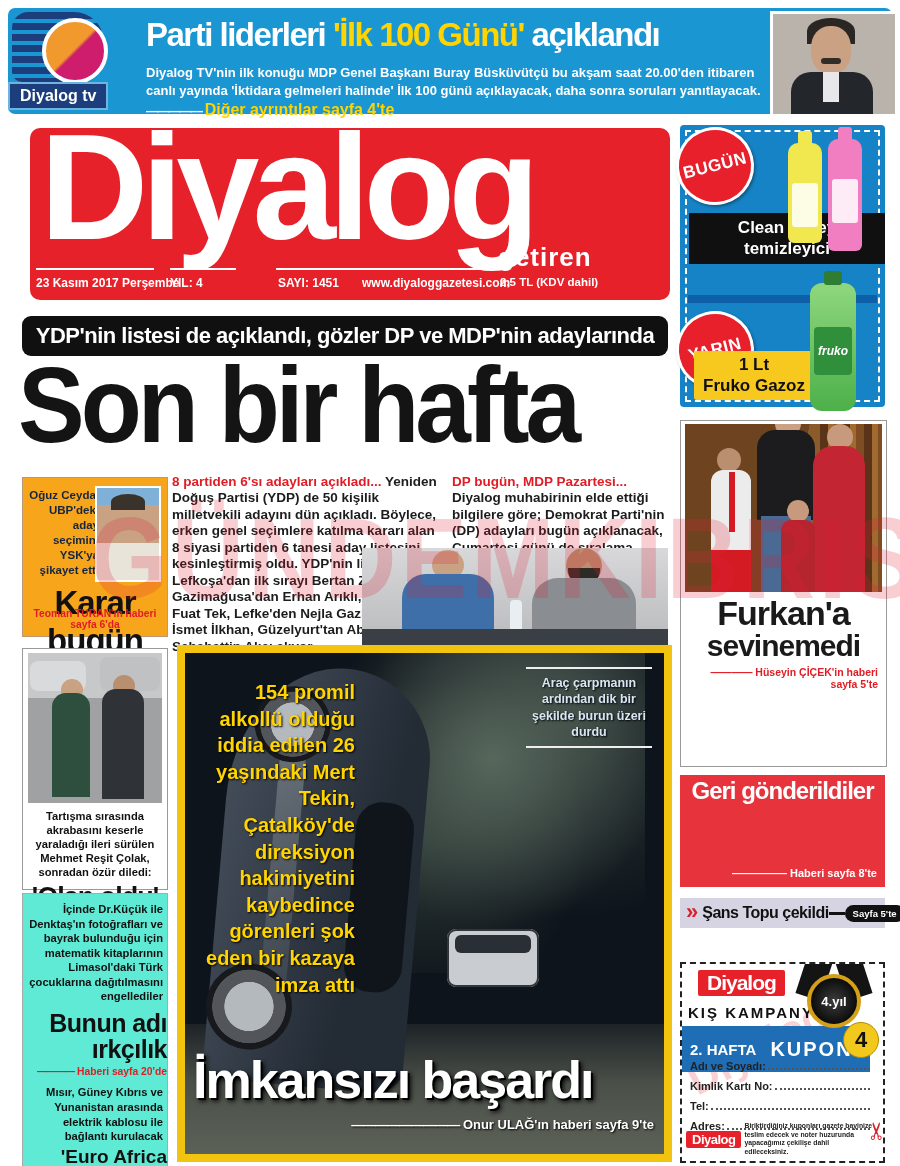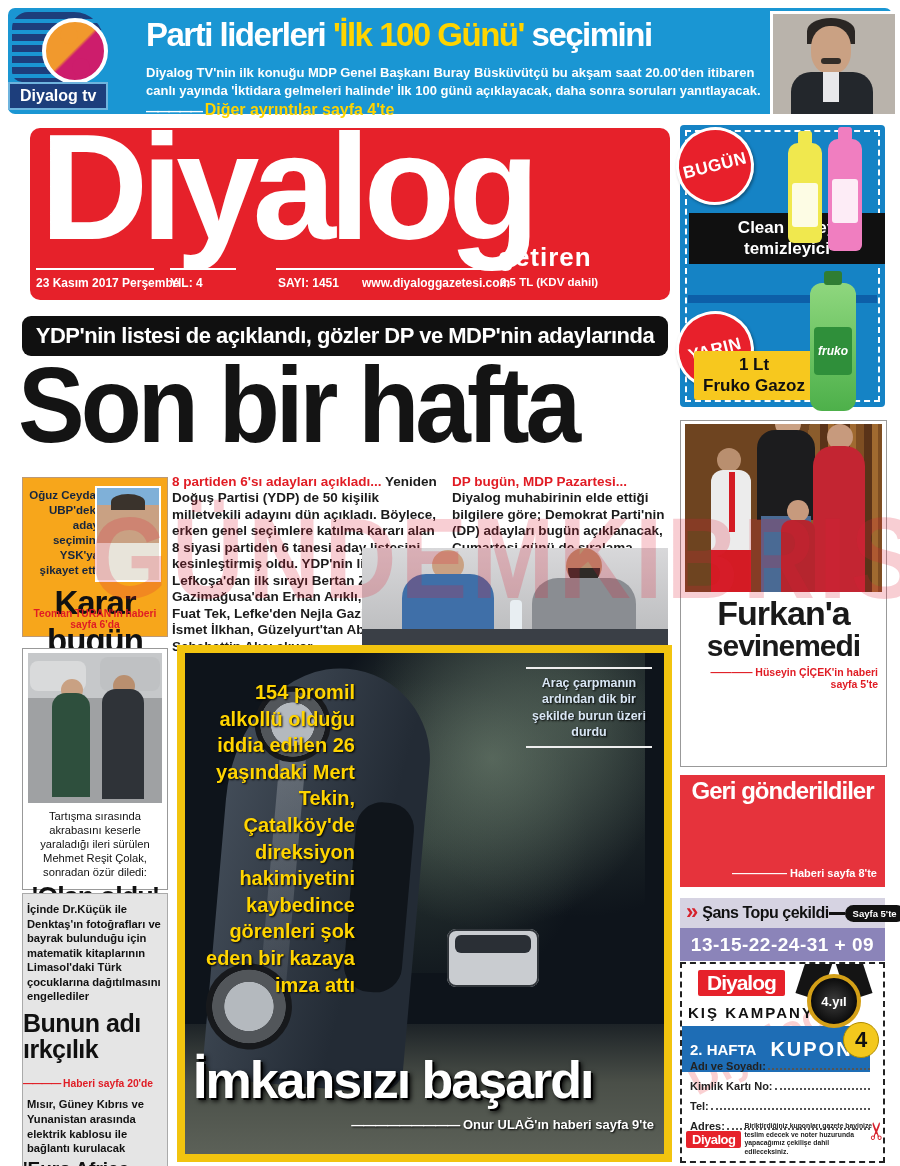--- a/index.html
+++ b/index.html
@@ -78,30 +78,30 @@
   
   #olan{left:22px;top:648px;width:144px;height:240px;background:#fff;border:1px solid #999;}
   #olan .photo{margin:4px auto 0 auto;width:134px;height:150px;position:relative;overflow:hidden;
                background:linear-gradient(#c6c8ca 0 30%,#9fa1a3 30%);}
   .olan-car1{position:absolute;left:2px;top:8px;width:56px;height:30px;border-radius:8px;background:#d9dadb;}
   .olan-car2{position:absolute;right:2px;top:4px;width:60px;height:34px;border-radius:8px;background:#bfc1c3;}
   .olan-f1{position:absolute;left:24px;top:40px;width:38px;height:104px;border-radius:14px 14px 0 0;background:#2e4f3d;}
   .olan-h1{position:absolute;left:33px;top:26px;width:22px;height:22px;border-radius:50%;background:#c9a183;}
   .olan-f2{position:absolute;left:74px;top:36px;width:42px;height:110px;border-radius:14px 14px 0 0;background:#2f3338;}
   .olan-h2{position:absolute;left:85px;top:22px;width:22px;height:22px;border-radius:50%;background:#b98f6f;}
-  #olan .intro{margin:6px 3px 0 3px;text-align:center;font-size:11.2px;font-weight:normal;line-height:1.25;color:#111;}
+  #olan .intro{margin:6px 3px 0 3px;text-align:center;font-size:11.2px;font-weight:bold;line-height:1.25;color:#111;}
   #olan .head{text-align:center;font-size:27px;font-weight:bold;letter-spacing:-1px;color:#111;margin-top:3px;}
   #olan .byline{text-align:center;color:#e01c24;font-size:10.3px;font-weight:bold;margin-top:3px;}
 
-  #graybox{left:22px;top:893px;width:144px;height:272px;background:#e5e5e5;border:1px solid #aaa;
-           text-align:left;color:#111;}
+  #graybox{left:22px;top:893px;width:144px;height:272px;background:#5eead4;border:1px solid #aaa;
+           text-align:right;color:#111;}
   #graybox .intro{margin:8px 4px 0 4px;font-size:11.2px;font-weight:bold;line-height:1.3;}
   #graybox .head1{font-size:25px;font-weight:bold;line-height:1.05;margin-top:6px;letter-spacing:-0.5px;}
   #graybox .head2{font-size:19px;font-weight:bold;line-height:1.1;margin-top:3px;}
-  .gb-byline{color:#e01c24;font-size:10.3px;font-weight:bold;margin-top:16px;}
+  .gb-byline{color:#e01c24;font-size:10.3px;font-weight:bold;margin-top:4px;}
   .gb-byline .dash{letter-spacing:-1px;}
 
   
   #crash{left:177px;top:645px;width:479px;height:501px;border:8px solid #f2c40f;background:#0e141b;overflow:hidden;}
   .trees{position:absolute;left:120px;top:-10px;width:340px;height:330px;
          background:radial-gradient(circle at 55% 35%,rgba(125,145,125,.55),transparent 60%),
                     radial-gradient(circle at 80% 20%,rgba(95,115,100,.45),transparent 55%),
                     radial-gradient(circle at 35% 60%,rgba(80,100,85,.4),transparent 55%);}
   .ground{position:absolute;left:0;bottom:0;width:100%;height:130px;
           background:linear-gradient(#1d2327,#4a4f48 45%,#5c6158);}
@@ -223,21 +223,21 @@
 <body>
 
 <div id="page">
 
   <div class="abs" id="banner">
     <div class="abs" id="logo">
       <div class="logo-d"></div>
       <div class="logo-circle"></div>
       <div class="logo-label">Diyalog tv</div>
     </div>
-    <div class="abs" id="banner-head"><span>Parti liderleri </span><span class="yellow">'İlk 100 Günü'</span><span> seçimini</span></div>
+    <div class="abs" id="banner-head"><span>Parti liderleri </span><span class="yellow">'İlk 100 Günü'</span><span> açıklandı</span></div>
     <div class="abs" id="banner-sub">
       <span>Diyalog TV'nin ilk konuğu MDP Genel Başkanı Buray Büsküvütçü bu akşam saat 20.00'den itibaren canlı yayında</span>
       <span>'İktidara gelmeleri halinde' İlk 100 günü açıklayacak, daha sonra soruları yanıtlayacak.</span>
       <span class="more-dash">—————</span>
       <span class="more">Diğer ayrıntılar sayfa 4'te</span>
     </div>
     <div class="abs" id="banner-photo">
       <div class="bp-hair"></div>
       <div class="bp-face"></div>
       <div class="bp-mus"></div>
@@ -368,21 +368,20 @@
 
   <div class="abs" id="sans">
     <div id="sans-bar1">
       <span id="sans-chev">»</span>
       <span id="sans-title">Şans Topu çekildi</span>
       <span id="sans-link">
           <span class="line"></span>
           <span id="sans-pill">Sayfa 5'te</span>
         </span>
     </div>
-    <div id="sans-bar2">13-15-22-24-31 + 09</div>
   </div>
 
   <div class="abs" id="coupon">
     <div class="cwm">Diyalog</div>
     <div class="ribbon"></div>
     <div class="medal">4.yıl</div>
     <div class="cbrand">Diyalog</div>
     <div class="ccamp">KIŞ KAMPANYASI</div>
     <div class="cbluebar">
       <span class="cweek">2. HAFTA</span>

